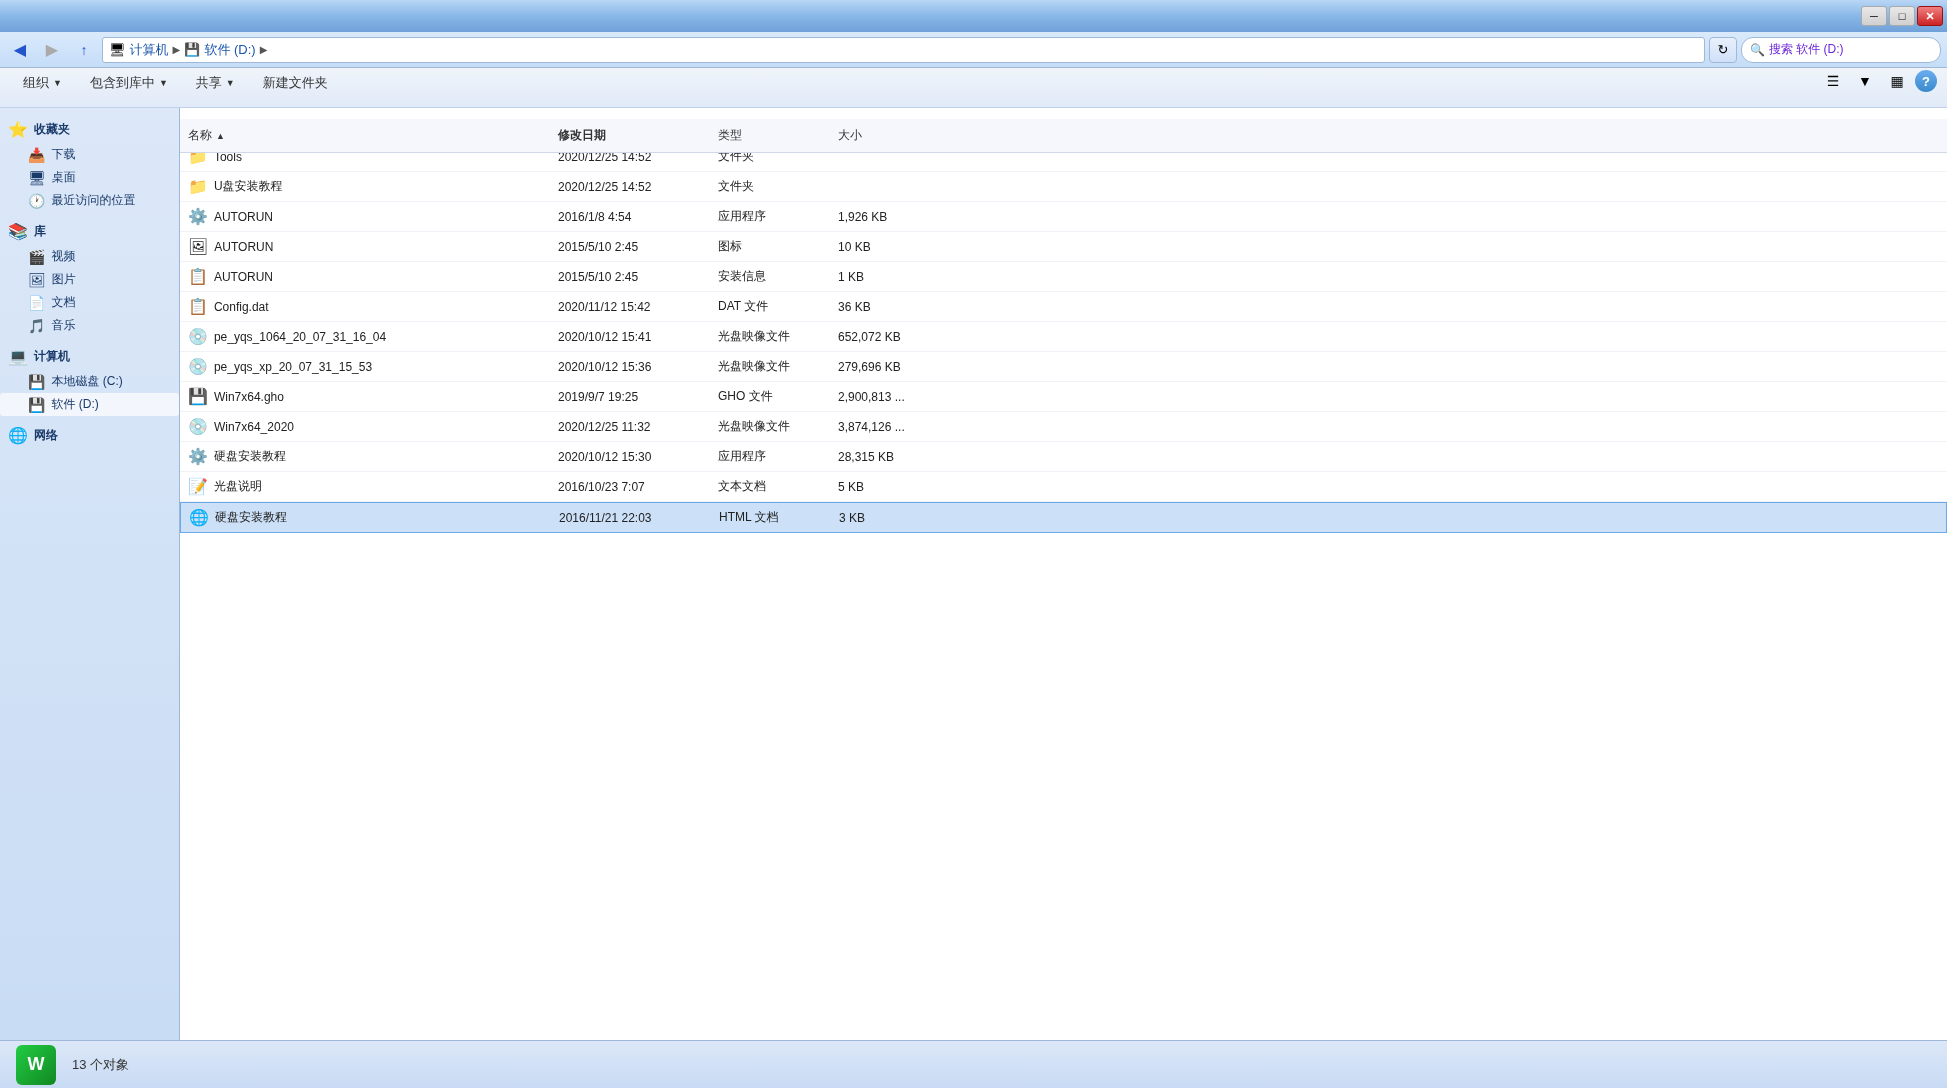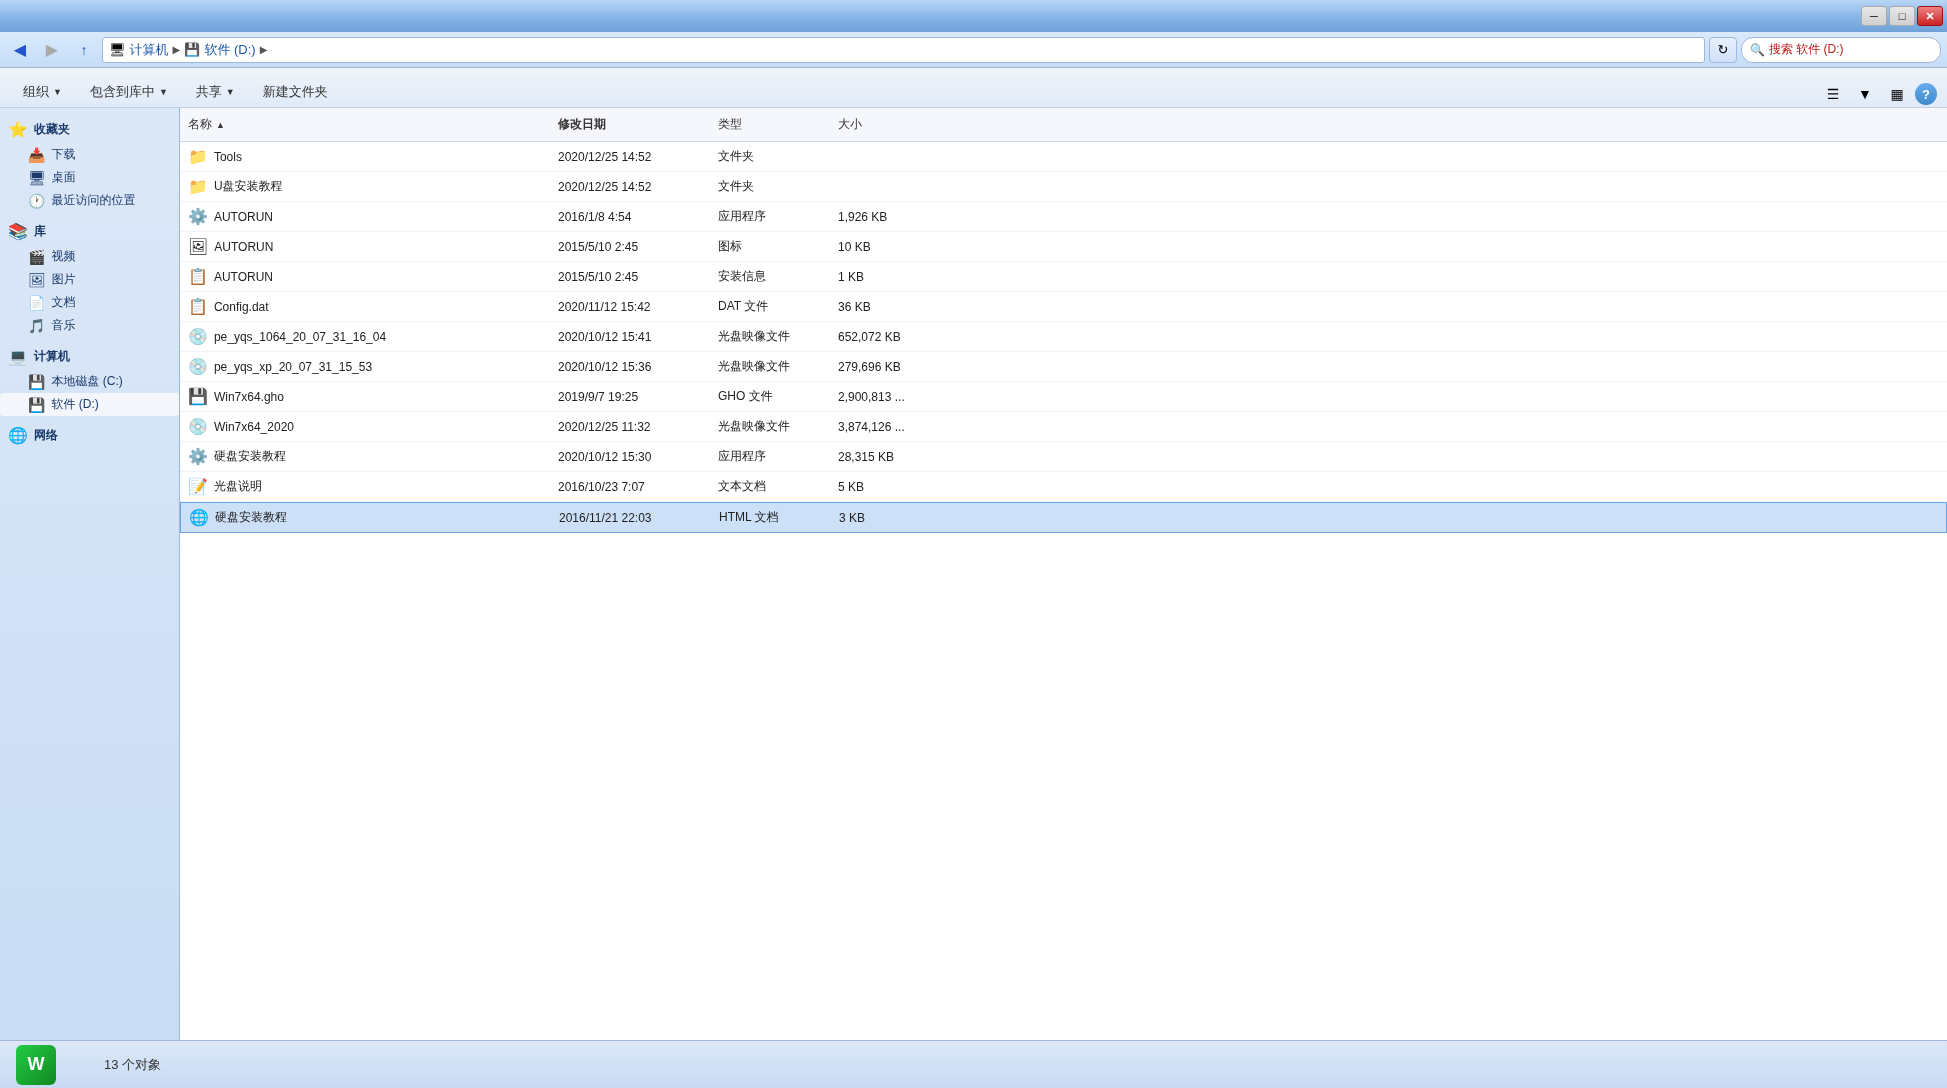--- a/index.html
+++ b/index.html
@@ -112,21 +112,21 @@
       gap: 4px;
       color: #888;
       font-size: 12px;
     }
 
     
     .toolbar {
       height: 40px;
       background: linear-gradient(to bottom, #f0f4fa, #e0eaf8);
       display: flex;
-      align-items: flex-end;
+      align-items: flex-start;
       padding: 0 10px;
       gap: 2px;
       border-bottom: 1px solid #c0d0e8;
       flex-shrink: 0;
     }
     .toolbar-btn {
       height: 30px;
       padding: 0 12px;
       border-radius: 4px;
       border: 1px solid transparent;
@@ -218,21 +218,21 @@
       overflow-y: auto;
       background: white;
     }
     .file-list-header {
       display: flex;
       align-items: center;
       padding: 4px 0;
       border-bottom: 1px solid #d0d8e8;
       background: #f5f7fc;
       position: sticky;
-      top: 0;
+      top: 11px;
       z-index: 10;
     }
     .col-header {
       display: flex;
       align-items: center;
       gap: 4px;
       padding: 4px 8px;
       cursor: pointer;
       color: #333;
       font-size: 12px;
@@ -286,21 +286,20 @@
       display: flex;
       align-items: center;
       justify-content: center;
       color: white;
       font-weight: bold;
       font-size: 18px;
     }
     .status-text {
       font-size: 13px;
       color: #333;
-      margin-left: 32px;
     }
 
     
     .file-list-container::-webkit-scrollbar { width: 12px; }
     .file-list-container::-webkit-scrollbar-track { background: #f0f4fc; }
     .file-list-container::-webkit-scrollbar-thumb { background: #b0c8e8; border-radius: 6px; }
 
     .sidebar::-webkit-scrollbar { width: 8px; }
     .sidebar::-webkit-scrollbar-track { background: #d0e0f0; }
     .sidebar::-webkit-scrollbar-thumb { background: #a0b8d8; border-radius: 4px; }
@@ -337,21 +336,21 @@
     </span>
     <span class="breadcrumb-sep">▶</span>
   </div>
 
   <div class="refresh-btn">
     <span>↻</span>
   </div>
 
   <div class="search-bar">
     <span>🔍</span>
-    <span style="color:#b91c1c; font-size:12px;">搜索 软件 (D:)</span>
+    <span style="color:#6d28d9; font-size:12px;">搜索 软件 (D:)</span>
   </div>
 </div>
 
 <div class="toolbar">
   <div class="toolbar-btn">
     <span>组织</span>
     <span class="arrow">▼</span>
   </div>
   <div class="toolbar-btn">
     <span>包含到库中</span>

